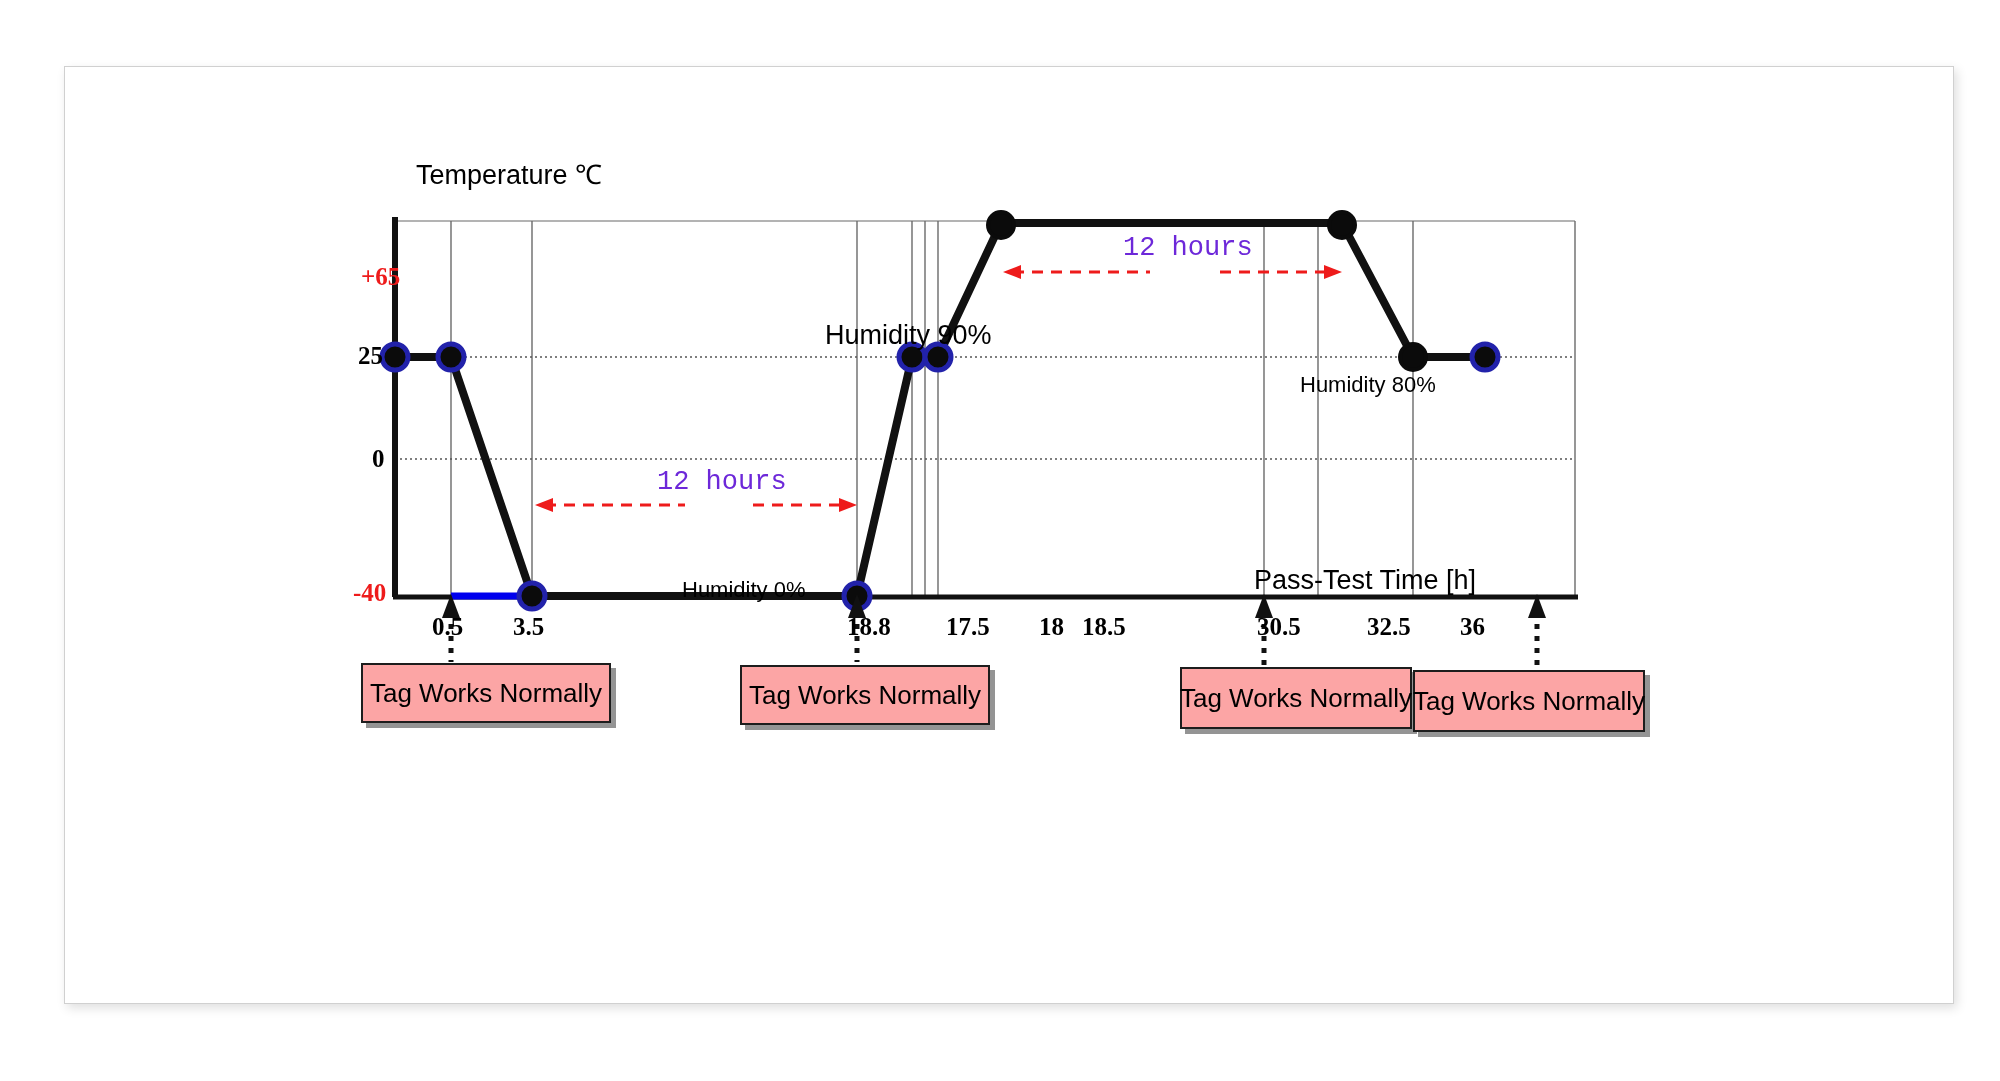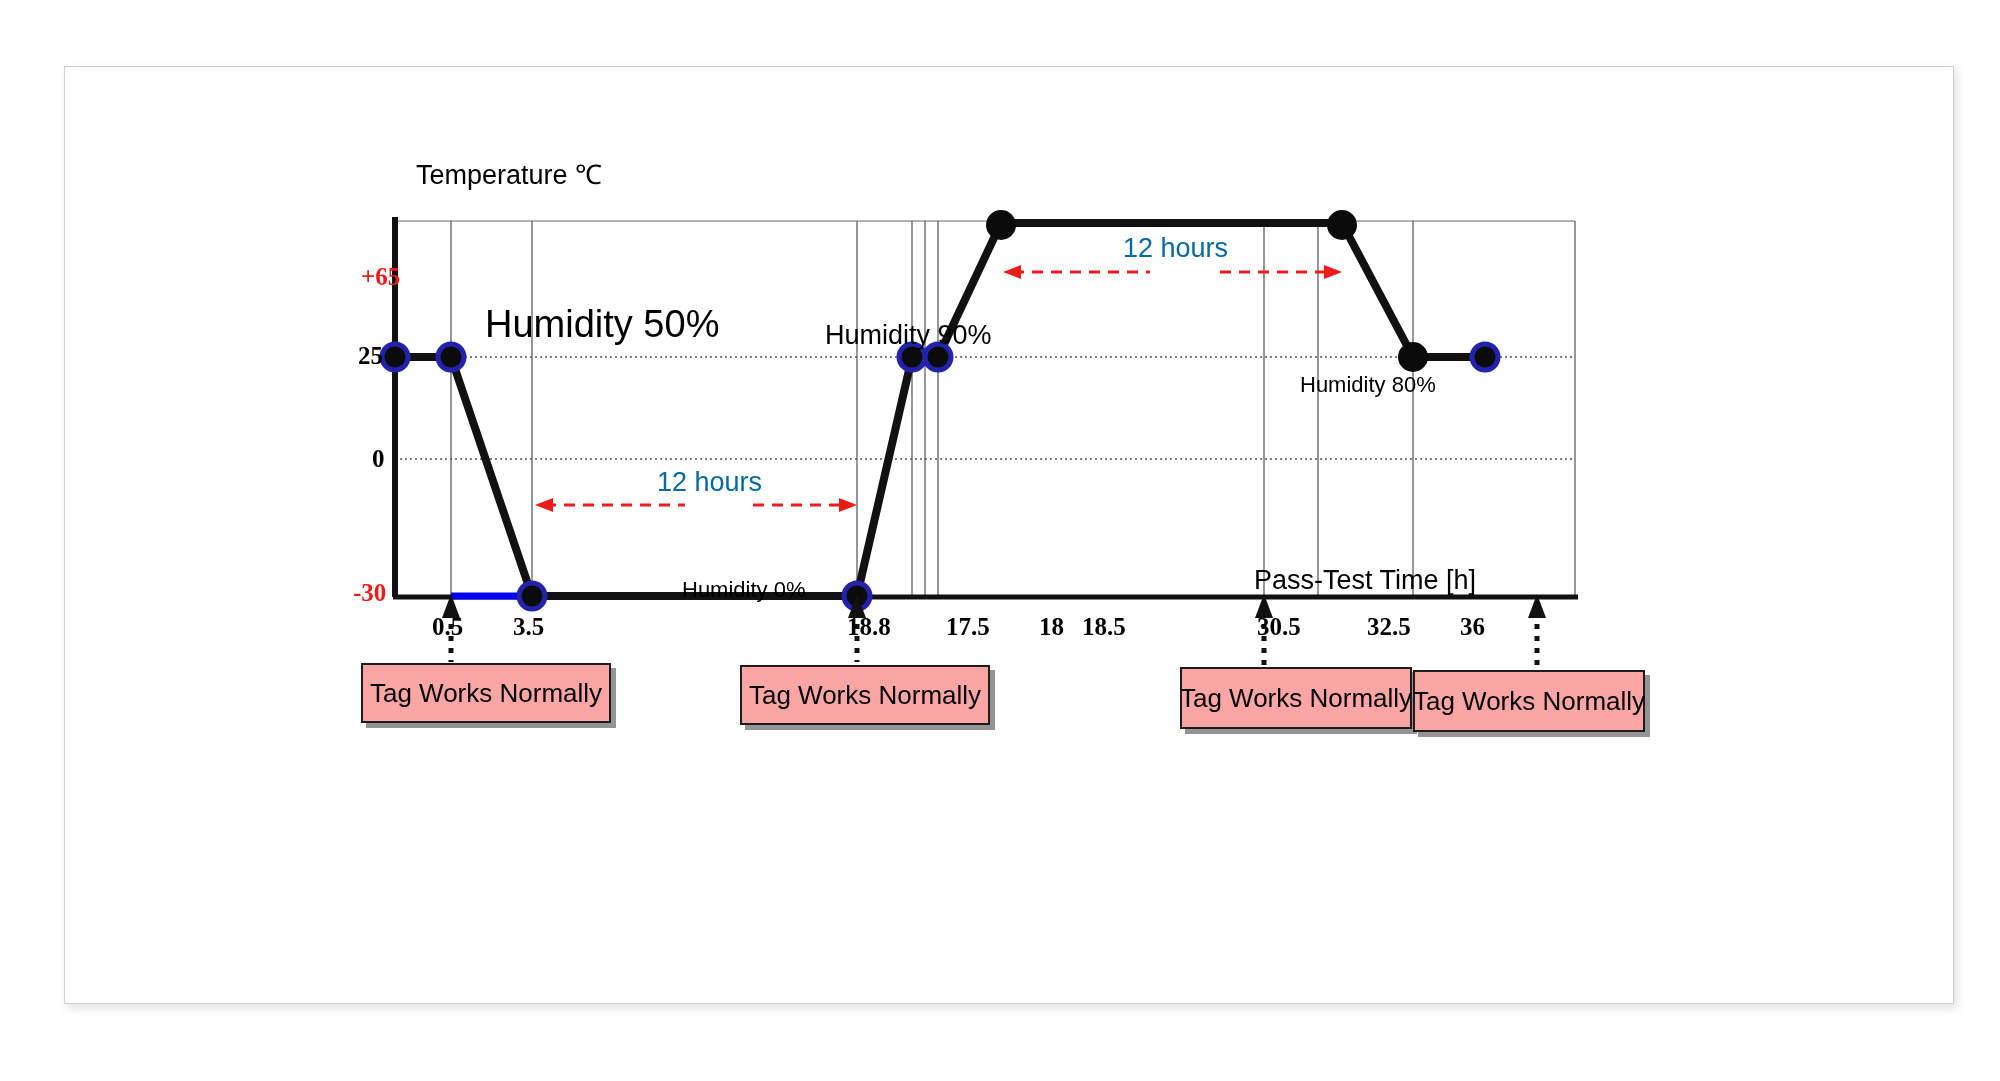--- a/index.html
+++ b/index.html
@@ -21,21 +21,21 @@
 
   
   .lbl{position:absolute;white-space:nowrap;font-family:"Liberation Sans",sans-serif;color:#000;}
   .axis-title{font-size:27px;}
   .ytick{font-family:"Liberation Serif",serif;font-weight:bold;font-size:25px;}
   .ytick-red{font-family:"Liberation Serif",serif;font-weight:bold;font-size:25px;color:#ee1b1b;}
   .xtick{font-family:"Liberation Serif",serif;font-weight:bold;font-size:25px;}
   .hum-big{font-size:38px;}
   .hum-mid{font-size:27px;}
   .hum-sm{font-size:22px;}
-  .redlab{color:#0369a1;font-size:27px;}
+  .redlab{color:#6d28d9;font-size:27px;font-family:Liberation Mono, monospace;}
   .passtest{font-size:27px;}
   .caption{font-size:30px;}
 
   
   .callout{
     position:absolute;box-sizing:border-box;
     background:#fca5a5;border:2px solid #1d1d1d;
     box-shadow:5px 5px 0 rgba(60,60,60,0.55);
     display:flex;align-items:center;justify-content:center;
   }
@@ -117,35 +117,34 @@
           <line x1="1472" y1="545" x2="1472" y2="600" stroke="#111" stroke-width="5" stroke-dasharray="5 7"></line>
           <polygon points="1472,527 1463,551 1481,551" fill="#111"></polygon>
         </g>
       </svg>
 
       <div class="lbl axis-title" style="left:351px;top:88px;">Temperature  ℃</div>
 
       <div class="lbl ytick-red" style="left:296px;top:196px;">+65</div>
       <div class="lbl ytick" style="left:293px;top:275px;">25</div>
       <div class="lbl ytick" style="left:307px;top:378px;">0</div>
-      <div class="lbl ytick-red" style="left:288px;top:512px;">-30</div>
+      <div class="lbl ytick-red" style="left:288px;top:512px;">-40</div>
 
       <div class="lbl xtick" style="left:367px;top:546px;">0.5</div>
       <div class="lbl xtick" style="left:448px;top:546px;">3.5</div>
       <div class="lbl xtick" style="left:782px;top:546px;">18.8</div>
       <div class="lbl xtick" style="left:881px;top:546px;">17.5</div>
       <div class="lbl xtick" style="left:974px;top:546px;">18</div>
       <div class="lbl xtick" style="left:1017px;top:546px;">18.5</div>
       <div class="lbl xtick" style="left:1192px;top:546px;">30.5</div>
       <div class="lbl xtick" style="left:1302px;top:546px;">32.5</div>
       <div class="lbl xtick" style="left:1395px;top:546px;">36</div>
 
       <div class="lbl passtest" style="left:1189px;top:498px;">Pass-Test Time [h]</div>
 
-      <div class="lbl hum-big" style="left:420px;top:236px;">Humidity 50%</div>
       <div class="lbl hum-sm" style="left:617px;top:510px;">Humidity 0%</div>
       <div class="lbl hum-mid" style="left:760px;top:253px;">Humidity 90%</div>
       <div class="lbl hum-sm" style="left:1235px;top:305px;">Humidity 80%</div>
 
       <div class="lbl redlab" style="left:592px;top:400px;">12 hours</div>
       <div class="lbl redlab" style="left:1058px;top:166px;">12 hours</div>
 
       <div class="callout" style="left:296px;top:596px;width:250px;height:60px;">
         <span>Tag Works Normally</span>
       </div>

